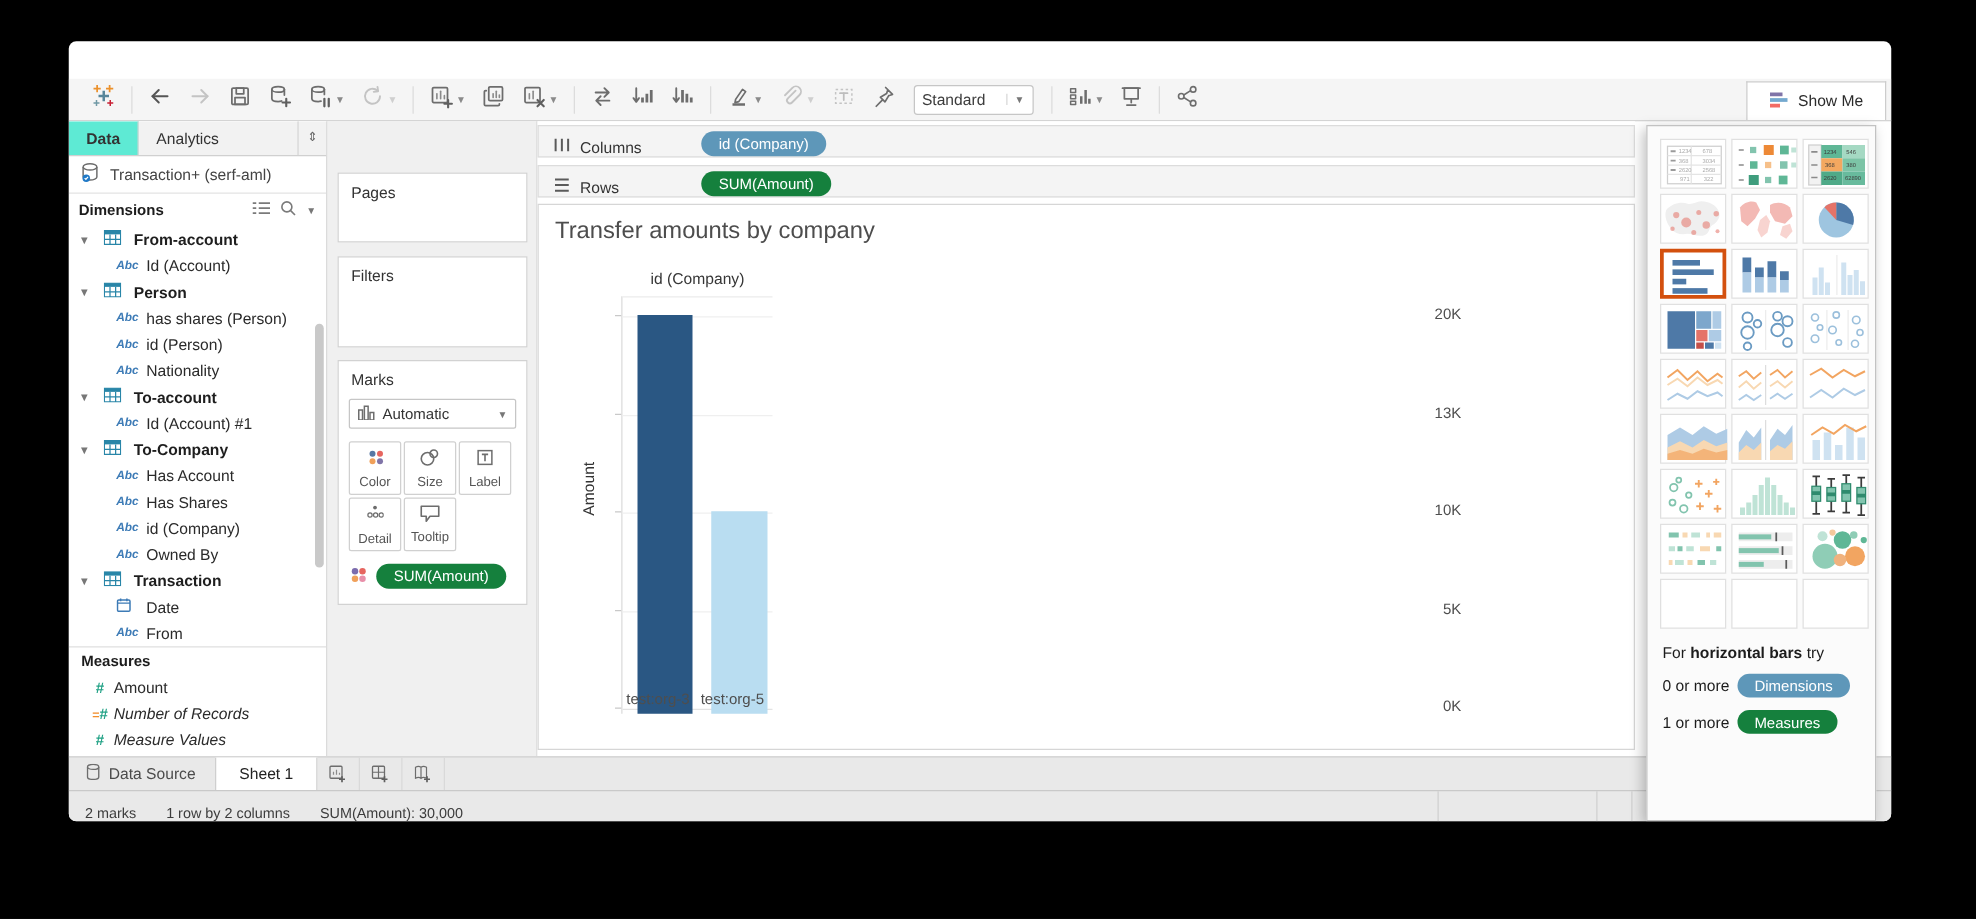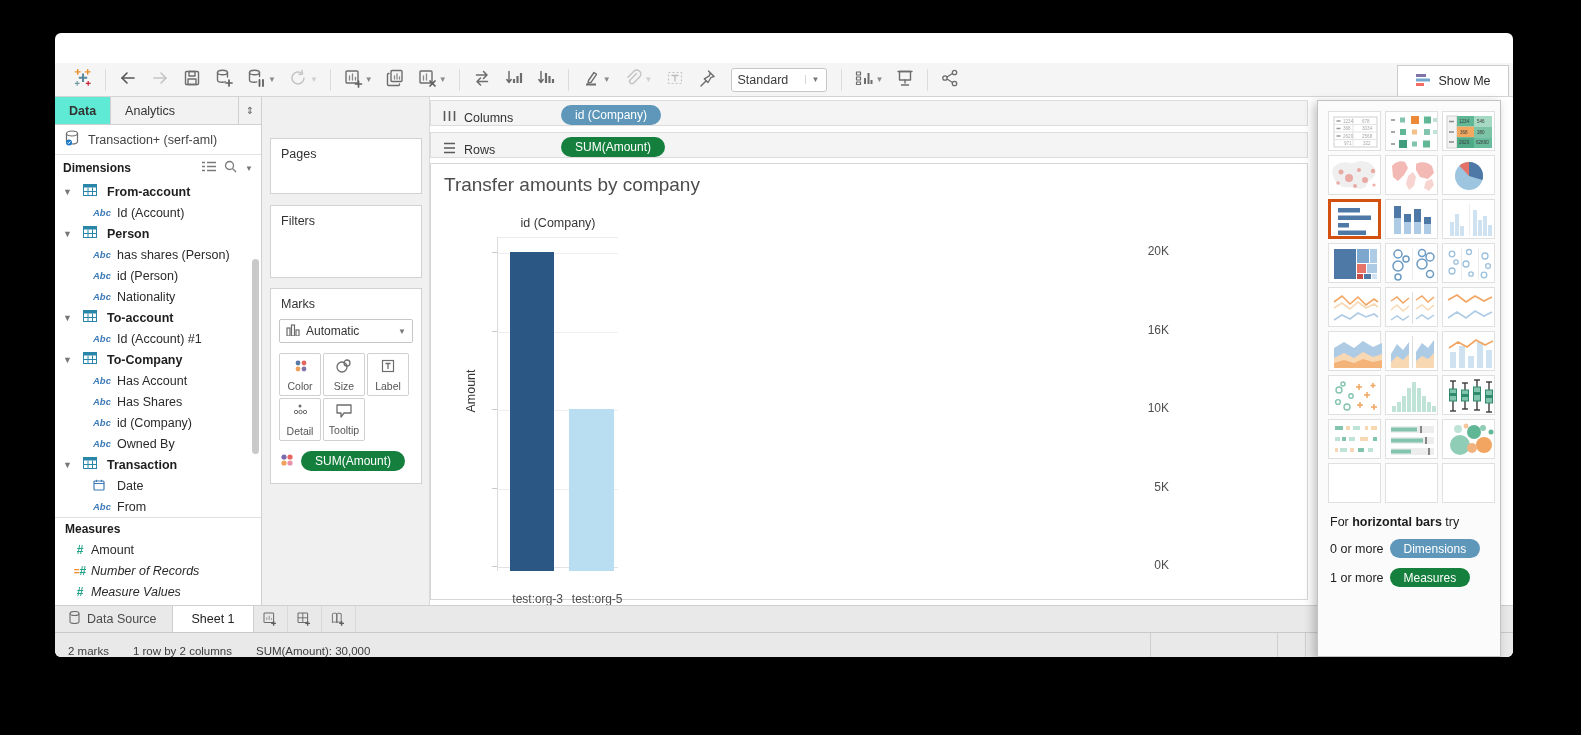--- a/index.html
+++ b/index.html
@@ -75,21 +75,21 @@
   #view { position:absolute; left:0; top:66px; width:878px; height:437px; border:1px solid #d6d6d6; background:#fff; }
   #chart-title { position:absolute; left:13px; top:10px; font-size:19px; color:#4d4d4d; }
   #col-header { position:absolute; left:47px; top:52px; width:160px; text-align:center; font-size:12.5px; color:#363636; }
   #plot { position:absolute; left:67px; top:73px; width:120px; height:334px; border-top:1px solid #ececec; }
   .gridline { position:absolute; left:0; width:100%; height:1px; background:#efefef; }
   .tick-label { position:absolute; right:138px; width:40px; text-align:right; font-size:12px; color:#4e4e4e; }
   .tick-mark { position:absolute; left:61px; width:5px; height:1px; background:#c9c9c9; }
   #y-axis-line { position:absolute; left:66px; top:73px; width:1px; height:334px; background:#dcdcdc; }
   #ylabel { position:absolute; left:10px; top:220px; transform:rotate(-90deg); transform-origin:center; font-size:12.5px; color:#333; width:60px; text-align:center; }
   .bar { position:absolute; bottom:0; }
-  .xlabel { position:absolute; top:428px; width:62px; text-align:right; font-size:12px; color:#4e4e4e; }
+  .xlabel { position:absolute; top:388px; width:62px; text-align:left; font-size:12px; color:#4e4e4e; }
 
   
   #showme-panel { position:absolute; left:1262px; top:67px; width:184px; bottom:0; background:#fbfbfb; border:1px solid #c2c2c2; box-shadow:-3px 3px 10px rgba(0,0,0,.25); z-index:30; overflow:hidden; padding:10px 0 0 10px; }
   #showme-grid { display:flex; flex-wrap:wrap; gap:4px; width:172px; }
   .thumb { width:53px; height:40px; background:#fff; border:1px solid #e0e0e0; position:relative; }
   .thumb.selected { border:3px solid #d3500e; }
   .thumb svg { position:absolute; left:0; top:0; }
   #showme-footer { padding:12px 2px 0 2px; font-size:12.5px; color:#1c1c1c; }
   #showme-footer .f-line { margin-bottom:10px; display:flex; align-items:center; gap:6px; }
   #showme-footer .pill { height:19px; font-size:12px; }
@@ -625,21 +625,21 @@
             <div class="gridline" style="top: 93.5px;"></div>
             <div class="gridline" style="top: 172px;"></div>
             <div class="gridline" style="top: 250.5px;"></div>
             <div class="gridline" style="top: 329px; background: rgb(227, 227, 227);"></div>
             <div class="bar" style="left: 12px; width: 44px; height: 319px; background: rgb(42, 87, 131);"></div>
             <div class="bar" style="left: 71px; width: 45px; height: 162px; background: rgb(185, 221, 241);"></div>
           </div>
         <div id="axis-extras"></div>
       <div class="tick-label" style="top: 80px;">20K</div>
           <div class="tick-mark" style="top: 88px;"></div>
-          <div class="tick-label" style="top: 158.5px;">16K</div>
+          <div class="tick-label" style="top: 158.5px;">13K</div>
           <div class="tick-mark" style="top: 166.5px;"></div>
           <div class="tick-label" style="top: 237px;">10K</div>
           <div class="tick-mark" style="top: 245px;"></div>
           <div class="tick-label" style="top: 315.5px;">5K</div>
           <div class="tick-mark" style="top: 323.5px;"></div>
           <div class="tick-label" style="top: 394px;">0K</div>
           <div class="tick-mark" style="top: 402px;"></div>
           <div class="xlabel" style="left: 70px;">test:org-3</div>
           <div class="xlabel" style="left: 129.5px;">test:org-5</div>
         </div>

